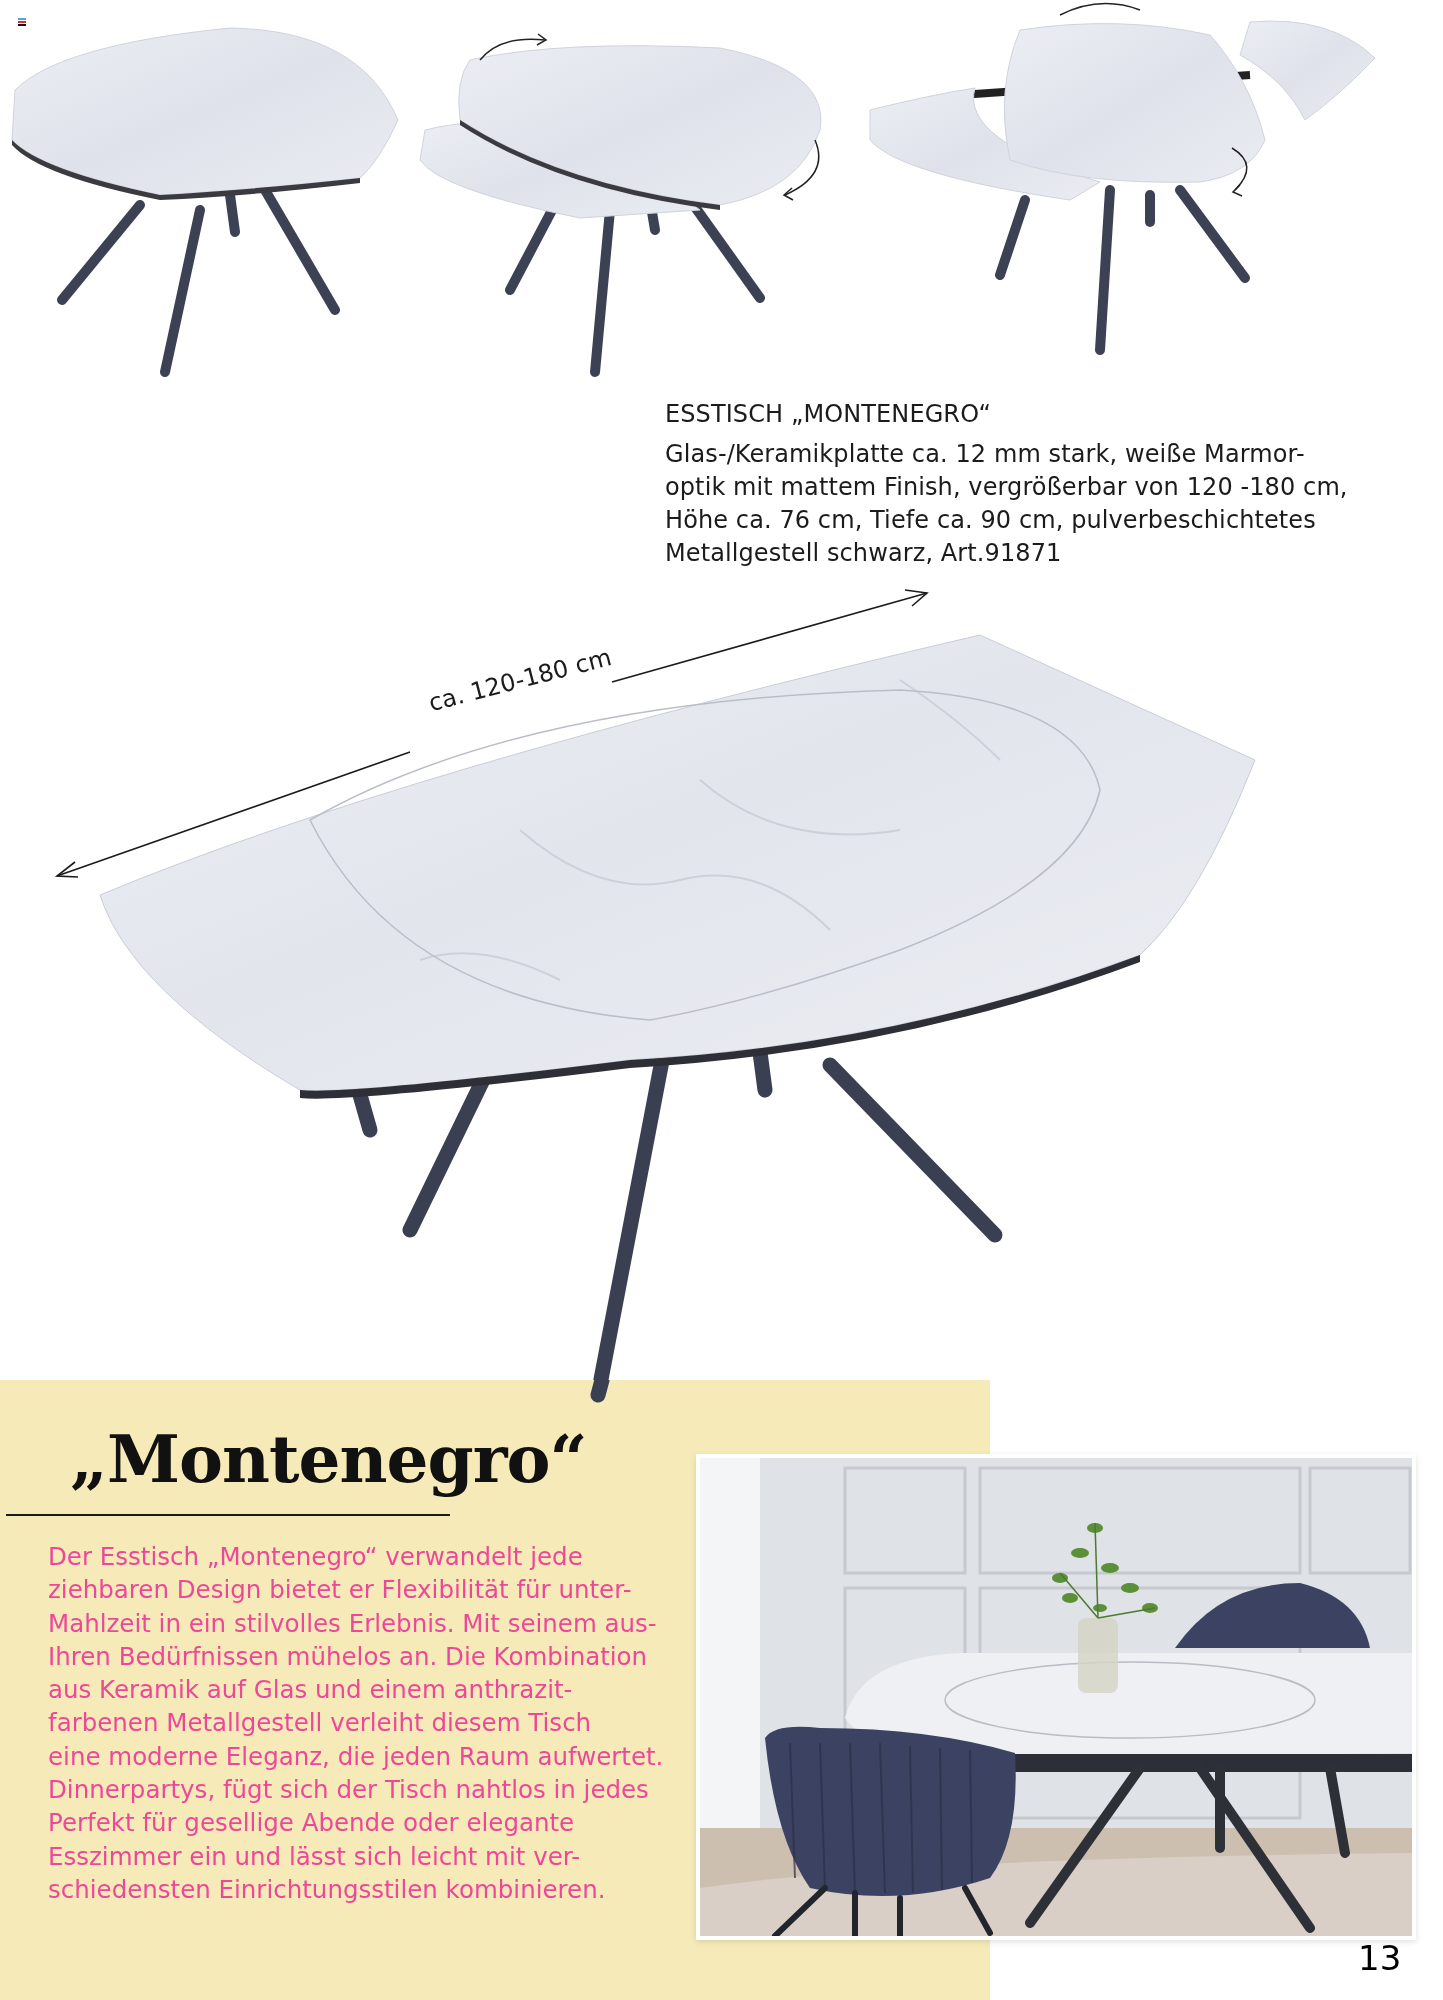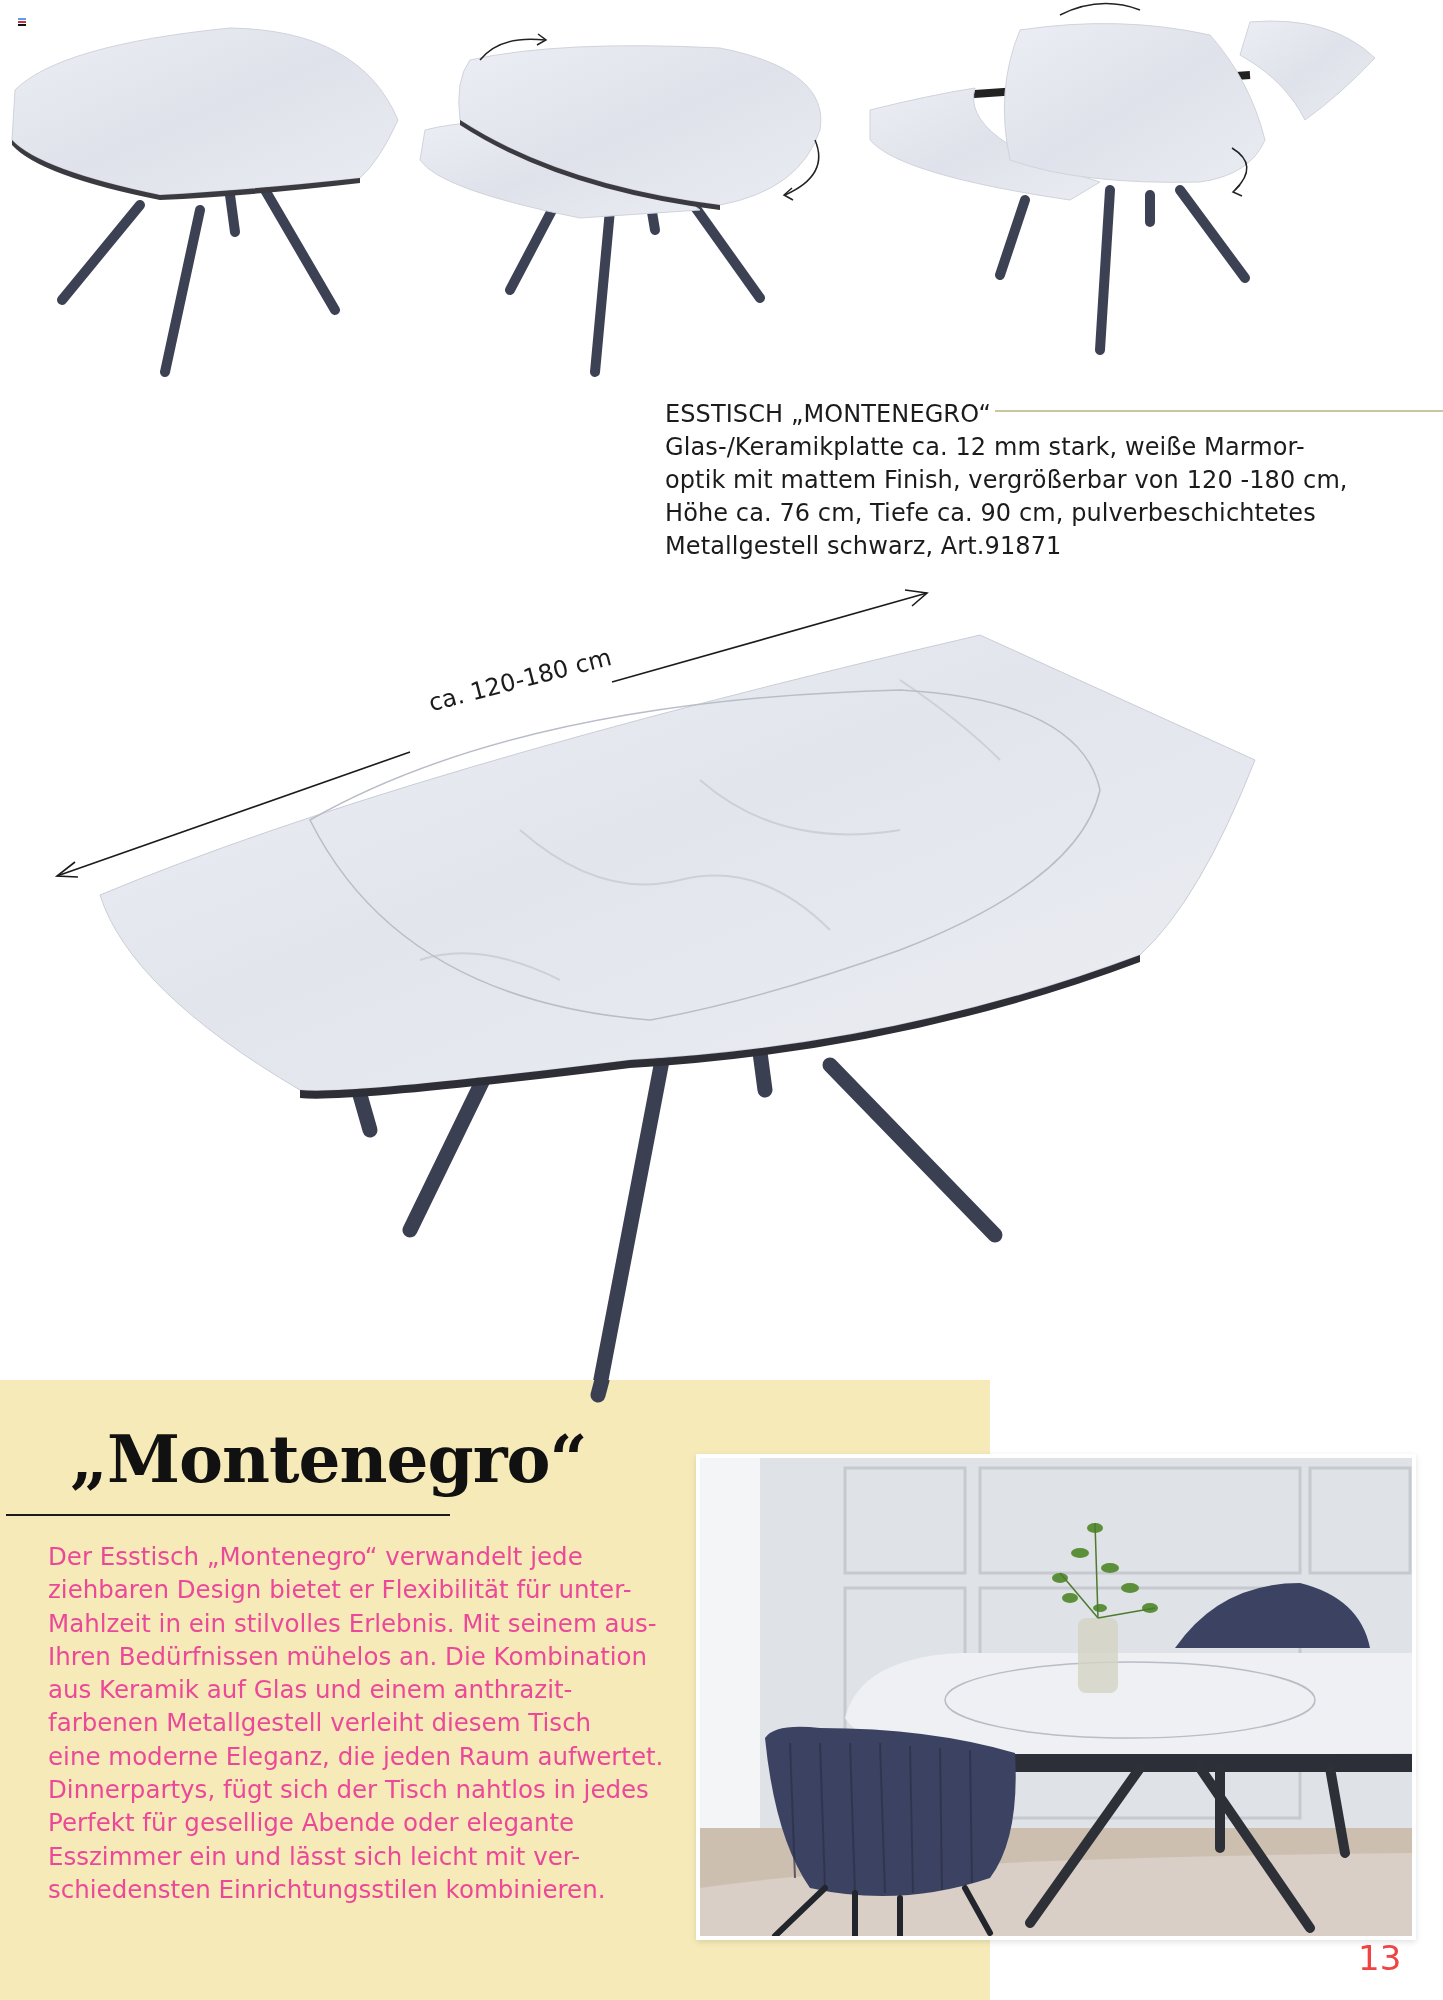--- a/index.html
+++ b/index.html
@@ -2,34 +2,34 @@
 <html><head>
 <meta charset="utf-8">
 <style>
   html,body{margin:0;padding:0;background:#fff;}
   body{width:1443px;height:2000px;position:relative;overflow:hidden;font-family:"DejaVu Sans","Liberation Sans",sans-serif;color:#1b1b1b;}
   .abs{position:absolute;}
   #flag{left:18px;top:18px;width:8px;height:8px;}
   #flag div{height:2px;margin-bottom:1px;}
   #thumbs{left:0;top:0;width:1443px;height:400px;}
   #spec{left:665px;top:398px;width:760px;font-size:24px;line-height:33px;letter-spacing:0.1px;}
-  #spec .title-row{position:relative;display:flex;align-items:center;}
+  #spec .title-row{position:relative;display:flex;align-items:flex-start;flex-direction:column;}
   #spec .title{white-space:nowrap;}
   #spec .rule{flex:1;height:2px;background:#c9c7a0;margin-left:4px;margin-bottom:7px;margin-right:-25px;}
   #spec .line{white-space:nowrap;}
   #main-table{left:0;top:560px;width:1443px;height:860px;}
   #dim-label{left:418px;top:692px;font-size:24px;transform:rotate(-14.5deg);transform-origin:left top;white-space:nowrap;color:#1b1b1b;background:#fff;padding:0 8px;}
   #yellow{left:0;top:1380px;width:990px;height:620px;background:#f6ebb8;}
   #headline{left:70px;top:1420px;font-family:"DejaVu Serif","Liberation Serif",serif;font-weight:bold;font-size:66px;letter-spacing:-1px;color:#111;white-space:nowrap;}
   #headline-rule{left:6px;top:1514px;width:444px;height:2px;background:#1b1b1b;}
   #body-text{left:48px;top:1540px;width:640px;font-size:24.5px;line-height:33.3px;color:#ec4899;}
   #body-text .line{white-space:nowrap;}
   #photo{left:696px;top:1454px;width:720px;height:486px;background:#fff;box-shadow:0 2px 6px rgba(0,0,0,0.12);}
   #photo svg{position:absolute;left:4px;top:4px;}
-  #page-number{left:1358px;top:1938px;font-size:34px;color:#ef4444;}
+  #page-number{left:1358px;top:1938px;font-size:34px;color:#000000;}
 </style>
 </head>
 <body>
 
 <div id="flag" class="abs">
   <div style="background:#5aa0e6"></div>
   <div style="background:#c9304a"></div>
   <div style="background:#111"></div>
 </div>
 

